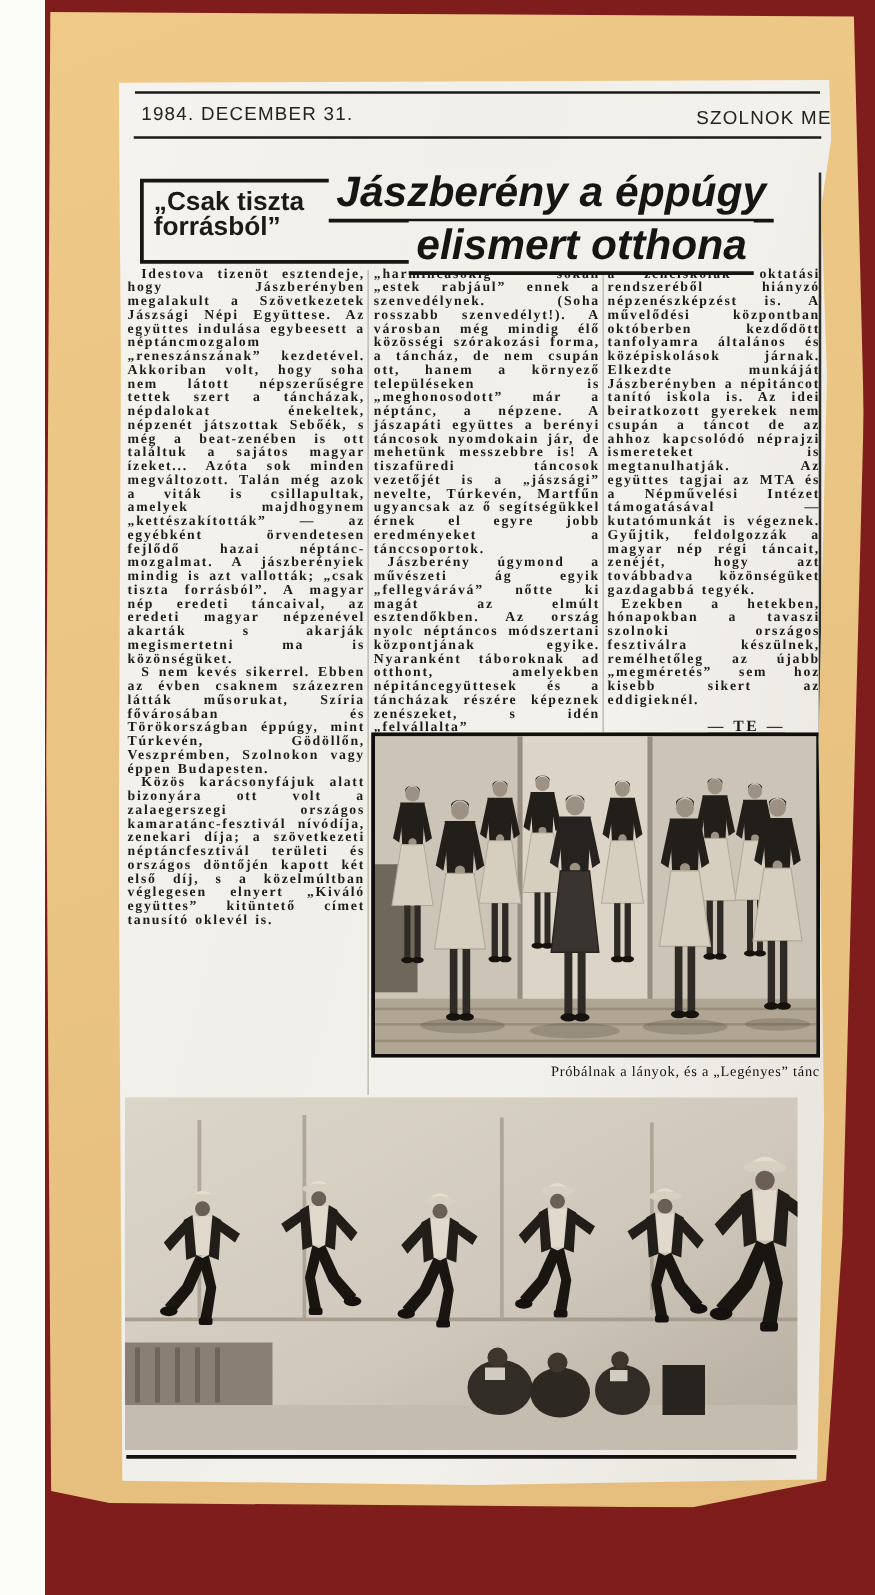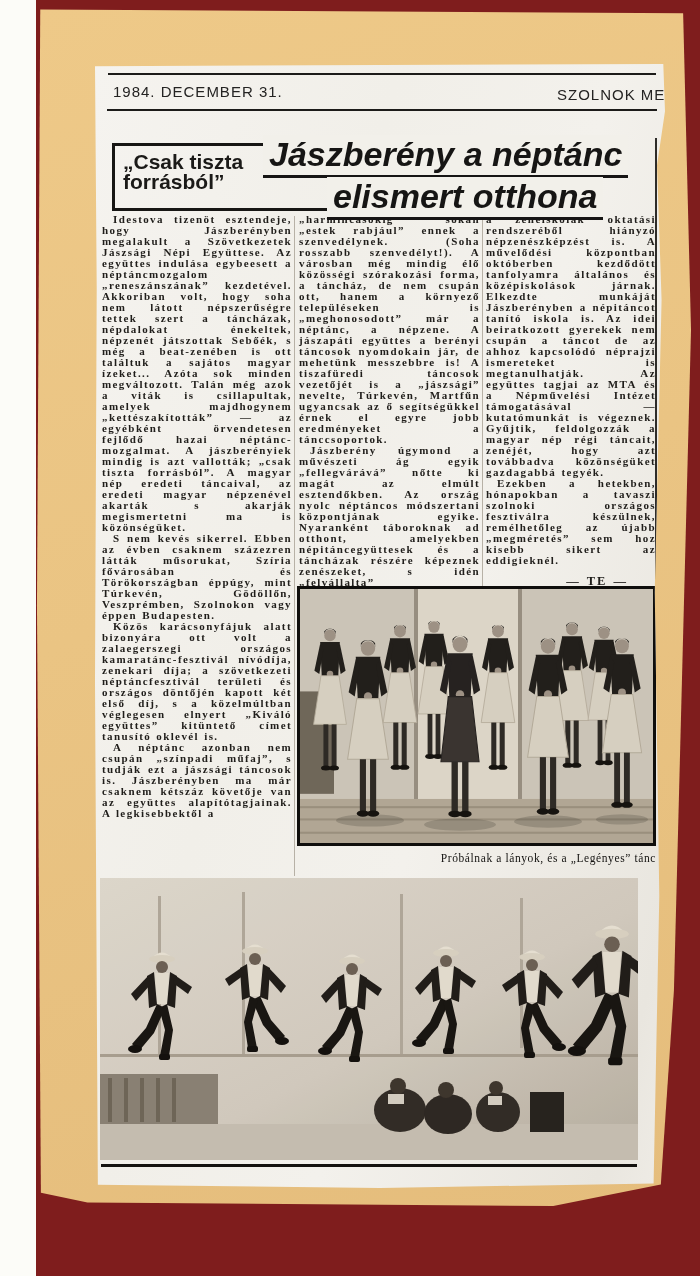--- a/index.html
+++ b/index.html
@@ -81,32 +81,31 @@
     <div class="rule" style="left:13px;top:9px;width:548px;"></div>
     <div class="masthead-date">1984. DECEMBER 31.</div>
     <div class="masthead-paper">SZOLNOK MEG</div>
     <div class="rule" style="left:12px;top:45px;width:550px;"></div>
 
     <div class="quote-box"></div>
     <div class="quote-text">
       <div>„Csak tiszta</div>
       <div>forrásból”</div>
     </div>
-    <div class="headline-1">Jászberény a néptánc</div>
+    <div class="headline-1">Jászberény a éppúgy</div>
     <div class="headline-2">elismert otthona</div>
 
     <div class="col-rule" style="left:199px;top:152px;height:660px;"></div>
     <div class="col-rule" style="left:387px;top:152px;height:372px;"></div>
     <div class="right-rule"></div>
 
     <div class="col col-1">
       <p>Idestova tizenöt esztendeje, hogy Jászberényben megalakult a Szövetkezetek Jászsági Népi Együttese. Az együttes indulása egybeesett a néptáncmozgalom „reneszánszának” kezdetével. Akkoriban volt, hogy soha nem látott népszerűségre tettek szert a táncházak, népdalokat énekeltek, népzenét játszottak Sebőék, s még a beat-zenében is ott találtuk a sajátos magyar ízeket... Azóta sok minden megváltozott. Talán még azok a viták is csillapultak, amelyek majdhogynem „kettészakították” — az egyébként örvendetesen fejlődő hazai néptánc-mozgalmat. A jászberényiek mindig is azt vallották; „csak tiszta forrásból”. A magyar nép eredeti táncaival, az eredeti magyar népzenével akarták s akarják megismertetni ma is közönségüket.</p>
       <p>S nem kevés sikerrel. Ebben az évben csaknem százezren látták műsorukat, Szíria fővárosában és Törökországban éppúgy, mint Túrkevén, Gödöllőn, Veszprémben, Szolnokon vagy éppen Budapesten.</p>
       <p>Közös karácsonyfájuk alatt bizonyára ott volt a zalaegerszegi országos kamaratánc-fesztivál nívódíja, zenekari díja; a szövetkezeti néptáncfesztivál területi és országos döntőjén kapott két első díj, s a közelmúltban véglegesen elnyert „Kiváló együttes” kitüntető címet tanusító oklevél is.</p>
-      <p>A néptánc azonban nem csupán „színpadi műfaj”, s tudják ezt a jászsági táncosok is. Jászberényben ma már csaknem kétszáz követője van az együttes alapítótagjainak. A legkisebbektől a</p>
     </div>
 
     <div class="col col-2">
       <p class="cont">„harmincasokig” sokan „estek rabjául” ennek a szenvedélynek. (Soha rosszabb szenvedélyt!). A városban még mindig élő közösségi szórakozási forma, a táncház, de nem csupán ott, hanem a környező településeken is „meghonosodott” már a néptánc, a népzene. A jászapáti együttes a berényi táncosok nyomdokain jár, de mehetünk messzebbre is! A tiszafüredi táncosok vezetőjét is a „jászsági” nevelte, Túrkevén, Martfűn ugyancsak az ő segítségükkel érnek el egyre jobb eredményeket a tánccsoportok.</p>
       <p>Jászberény úgymond a művészeti ág egyik „fellegvárává” nőtte ki magát az elmúlt esztendőkben. Az ország nyolc néptáncos módszertani központjának egyike. Nyaranként táboroknak ad otthont, amelyekben népitáncegyüttesek és a táncházak részére képeznek zenészeket, s idén „felvállalta”</p>
     </div>
 
     <div class="col col-3">
       <p class="cont">a zeneiskolák oktatási rendszeréből hiányzó népzenészképzést is. A művelődési központban októberben kezdődött tanfolyamra általános és középiskolások járnak. Elkezdte munkáját Jászberényben a népitáncot tanító iskola is. Az idei beiratkozott gyerekek nem csupán a táncot de az ahhoz kapcsolódó néprajzi ismereteket is megtanulhatják. Az együttes tagjai az MTA és a Népművelési Intézet támogatásával — kutatómunkát is végeznek. Gyűjtik, feldolgozzák a magyar nép régi táncait, zenéjét, hogy azt továbbadva közönségüket gazdagabbá tegyék.</p>
       <p>Ezekben a hetekben, hónapokban a tavaszi szolnoki országos fesztiválra készülnek, remélhetőleg az újabb „megméretés” sem hoz kisebb sikert az eddigieknél.</p>

